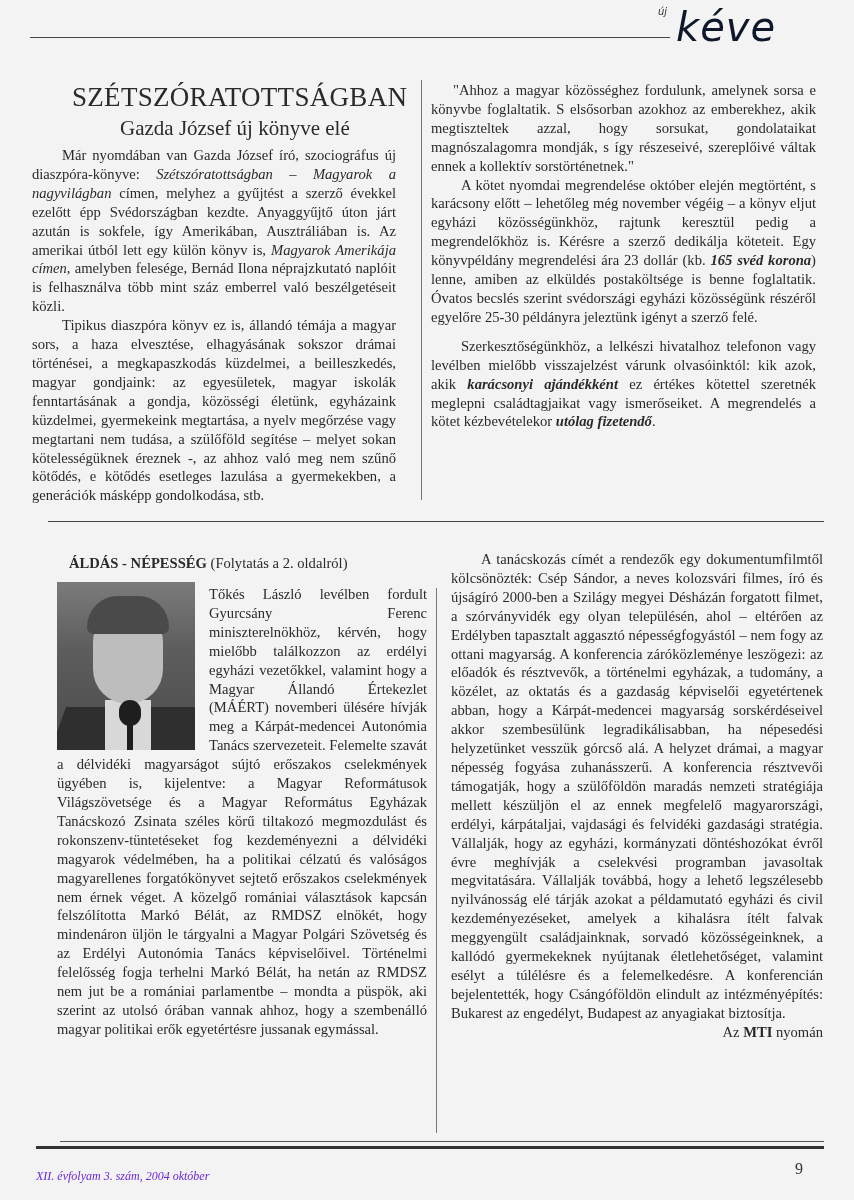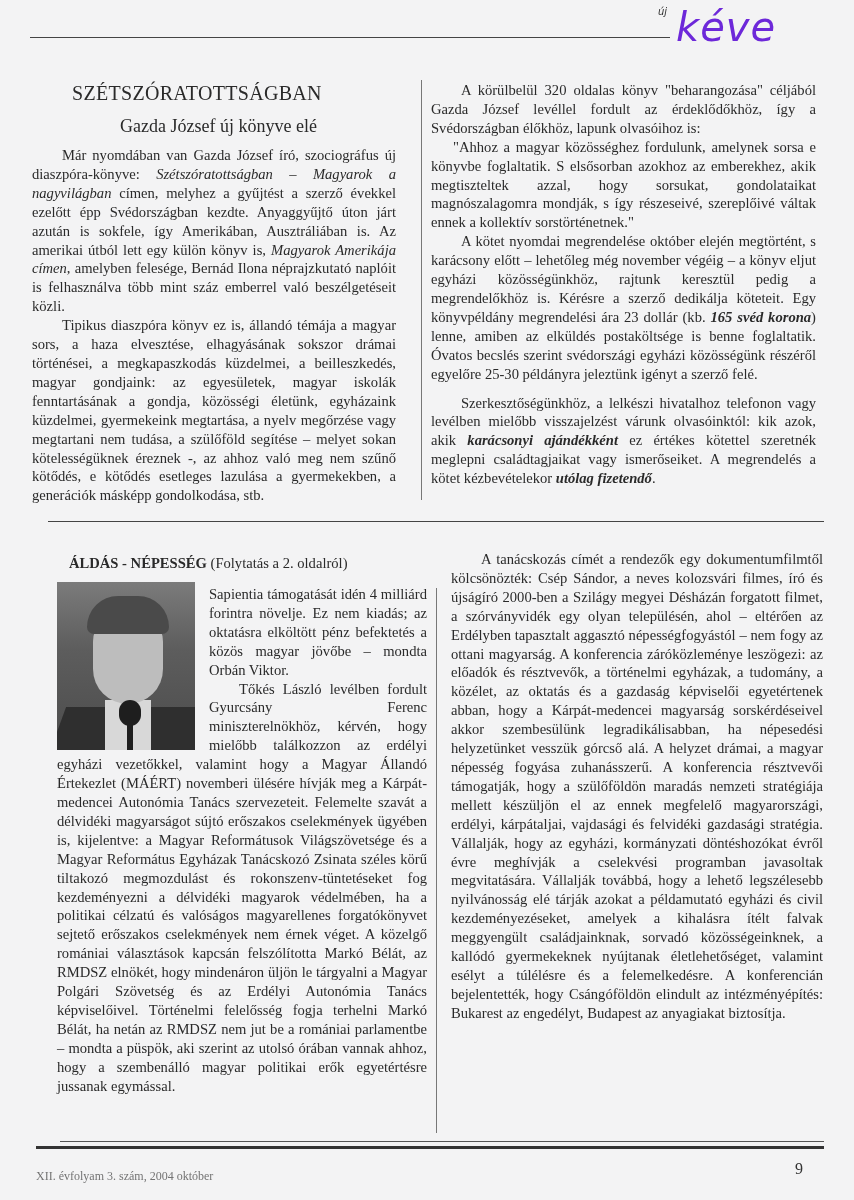--- a/index.html
+++ b/index.html
@@ -14,38 +14,38 @@
     .abs { position: absolute; }
     #hdr-line { left: 30px; top: 37px; width: 370px; }
     .logo-small {
       left: 658px; top: 6px;
       font-family: "DejaVu Sans", sans-serif;
       font-style: italic; font-size: 10px; color: #333;
     }
     .logo-main {
       left: 676px; top: 4px;
       font-family: "DejaVu Sans", sans-serif;
-      font-style: italic; font-size: 40px; color: #6d28d9;
+      font-style: italic; font-size: 40px; color: #0f172a;
       letter-spacing: 1px;
     }
 
     
     .col { font-size: 14.6px; line-height: 18.9px; text-align: justify; }
     .col p { margin: 0; text-indent: 30px; }
     .col p.noind { text-indent: 0; }
     .col p.quote { text-indent: 22px; }
     .col p.spacer { margin-top: 10px; }
 
     .title {
       left: 72px; top: 82px;
-      font-size: 20px; letter-spacing: 0.3px; color: #2a2a2a;
+      font-size: 27px; letter-spacing: 0.3px; color: #2a2a2a;
     }
     .subtitle {
       left: 120px; top: 116px;
-      font-size: 18px; color: #2a2a2a;
+      font-size: 21px; color: #2a2a2a;
     }
     #article1-left { left: 32px; top: 146px; width: 364px; }
     #article1-right { left: 431px; top: 81px; width: 385px; }
 
     .vdiv { width: 0; border-left: 1px solid #777; }
     #vdiv-top { left: 421px; top: 80px; height: 420px; }
     #vdiv-bot { left: 436px; top: 588px; height: 545px; }
 
     #mid-rule { left: 48px; top: 521px; width: 776px; border-top: 1.6px solid #444; }
 
@@ -76,42 +76,41 @@
 
     .float-spacer { float: left; width: 152px; height: 170px; }
 
     .credit { text-align: right; }
     .credit b { font-weight: bold; }
 
     
     #foot-rule-1 { left: 60px; top: 1141px; width: 764px; border-top: 1px solid #555; }
     #foot-rule-2 { left: 36px; top: 1146px; width: 788px; border-top: 3px solid #333; }
     .footer-text {
-      left: 36px; top: 1169px; font-size: 12px; color: #737373;
+      left: 36px; top: 1169px; font-style: italic; font-size: 12px; color: #6d28d9;
     }
     .page-num { left: 795px; top: 1160px; font-size: 16px; color: #333; }
   </style>
 </head>
 <body>
 
 <div class="abs" id="hdr-line" style="border-top:1.6px solid #444; height:0; width:370px;"></div>
 <div class="abs" style="left:400px; top:37px; width:270px; border-top:1.6px solid #444;"></div>
 <div class="abs logo-small">új</div>
 <div class="abs logo-main">kéve</div>
 
 <div class="abs title">SZÉTSZÓRATOTTSÁGBAN</div>
 <div class="abs subtitle">Gazda József új könyve elé</div>
 
 <div class="abs col" id="article1-left">
     <p><span>Már nyomdában van Gazda József író, szociográfus új diaszpóra-könyve: </span><span style="font-style: italic;">Szétszóratottságban – Magyarok a nagyvilágban</span><span> címen, melyhez a gyűjtést a szerző évekkel ezelőtt épp Svédországban kezdte. Anyaggyűjtő úton járt azután is sokfele, így Amerikában, Ausztráliában is. Az amerikai útból lett egy külön könyv is, </span><span style="font-style: italic;">Magyarok Amerikája címen</span><span>, amelyben felesége, Bernád Ilona néprajzkutató naplóit is felhasználva több mint száz emberrel való beszélgetéseit közli.</span></p>
     <p><span>Tipikus diaszpóra könyv ez is, állandó témája a magyar sors, a haza elvesztése, elhagyásának sokszor drámai történései, a megkapaszkodás küzdelmei, a beilleszkedés, magyar gondjaink: az egyesületek, magyar iskolák fenntartásának a gondja, közösségi életünk, egyházaink küzdelmei, gyermekeink megtartása, a nyelv megőrzése vagy megtartani nem tudása, a szülőföld segítése – melyet sokan kötelességüknek éreznek -, az ahhoz való meg nem szűnő kötődés, e kötődés esetleges lazulása a gyermekekben, a generációk másképp gondolkodása, stb.</span></p>
   </div>
 <div class="abs vdiv" id="vdiv-top"></div>
 <div class="abs col" id="article1-right">
-    <p><span>A körülbelül 320 oldalas könyv "beharangozása" céljából Gazda József levéllel fordult az érdeklődőkhöz, így a Svédországban élőkhöz, lapunk olvasóihoz is:</span></p>
     <p class="quote"><span>"Ahhoz a magyar közösséghez fordulunk, amelynek sorsa e könyvbe foglaltatik. S elsősorban azokhoz az emberekhez, akik megtiszteltek azzal, hogy sorsukat, gondolataikat magnószalagomra mondják, s így részeseivé, szereplőivé váltak ennek a kollektív sorstörténetnek."</span></p>
     <p><span>A kötet nyomdai megrendelése október elején megtörtént, s karácsony előtt – lehetőleg még november végéig – a könyv eljut egyházi közösségünkhöz, rajtunk keresztül pedig a megrendelőkhöz is. Kérésre a szerző dedikálja köteteit. Egy könyvpéldány megrendelési ára 23 dollár (kb. </span><span style="font-style: italic; font-weight: bold;">165 svéd korona</span><span>) lenne, amiben az elküldés postaköltsége is benne foglaltatik. Óvatos becslés szerint svédországi egyházi közösségünk részéről egyelőre 25-30 példányra jeleztünk igényt a szerző felé.</span></p>
     <p class="spacer"><span>Szerkesztőségünkhöz, a lelkészi hivatalhoz telefonon vagy levélben mielőbb visszajelzést várunk olvasóinktól: kik azok, akik </span><span style="font-style: italic; font-weight: bold;">karácsonyi ajándékként</span><span> ez értékes kötettel szeretnék meglepni családtagjaikat vagy ismerőseiket. A megrendelés a kötet kézbevételekor </span><span style="font-style: italic; font-weight: bold;">utólag fizetendő</span><span>.</span></p>
   </div>
 
 <div class="abs" id="mid-rule"></div>
 
 <div class="abs sec-head">
   <b>ÁLDÁS - NÉPESSÉG</b><span> (Folytatás a 2. oldalról)</span>
 </div>
@@ -122,29 +121,29 @@
   <div class="shirt"></div>
   <div class="face"></div>
   <div class="hair"></div>
   <div class="mic"></div>
   <div class="micstem"></div>
 </div>
 
 <div class="abs col" id="article2-wrap">
   <div class="float-spacer"></div>
   <div>
-      <p style="text-indent: 0px;"><span>Sapientia támogatását idén 4 milliárd forintra növelje. Ez nem kiadás; az oktatásra elköltött pénz befektetés a közös magyar jövőbe – mondta Orbán Viktor.</span></p>
       <p><span>Tőkés László levélben fordult Gyurcsány Ferenc miniszterelnökhöz, kérvén, hogy mielőbb találkozzon az erdélyi egyházi vezetőkkel, valamint hogy a Magyar Állandó Értekezlet (MÁÉRT) novemberi ülésére hívják meg a Kárpát-medencei Autonómia Tanács szervezeteit. Felemelte szavát a délvidéki magyarságot sújtó erőszakos cselekmények ügyében is, kijelentve: a Magyar Reformátusok Világszövetsége és a Magyar Református Egyházak Tanácskozó Zsinata széles körű tiltakozó megmozdulást és rokonszenv-tüntetéseket fog kezdeményezni a délvidéki magyarok védelmében, ha a politikai célzatú és valóságos magyarellenes forgatókönyvet sejtető erőszakos cselekmények nem érnek véget. A közelgő romániai választások kapcsán felszólította Markó Bélát, az RMDSZ elnökét, hogy mindenáron üljön le tárgyalni a Magyar Polgári Szövetség és az Erdélyi Autonómia Tanács képviselőivel. Történelmi felelősség fogja terhelni Markó Bélát, ha netán az RMDSZ nem jut be a romániai parlamentbe – mondta a püspök, aki szerint az utolsó órában vannak ahhoz, hogy a szembenálló magyar politikai erők egyetértésre jussanak egymással.</span></p>
     </div>
 </div>
 
 <div class="abs vdiv" id="vdiv-bot"></div>
 
 <div class="abs col" id="article2-right">
   <div>
       <p><span>A tanácskozás címét a rendezők egy dokumentumfilmtől kölcsönözték: Csép Sándor, a neves kolozsvári filmes, író és újságíró 2000-ben a Szilágy megyei Désházán forgatott filmet, a szórványvidék egy olyan településén, ahol – eltérően az Erdélyben tapasztalt aggasztó népességfogyástól – nem fogy az ottani magyarság. A konferencia záróközleménye leszögezi: az előadók és résztvevők, a történelmi egyházak, a tudomány, a közélet, az oktatás és a gazdaság képviselői egyetértenek abban, hogy a Kárpát-medencei magyarság sorskérdéseivel akkor szembesülünk legradikálisabban, ha népesedési helyzetünket vesszük górcső alá. A helyzet drámai, a magyar népesség fogyása zuhanásszerű. A konferencia résztvevői támogatják, hogy a szülőföldön maradás nemzeti stratégiája mellett készüljön el az ennek megfelelő magyarországi, erdélyi, kárpátaljai, vajdasági és felvidéki gazdasági stratégia. Vállalják, hogy az egyházi, kormányzati döntéshozókat évről évre meghívják a cselekvési programban javasoltak megvitatására. Vállalják továbbá, hogy a lehető legszélesebb nyilvánosság elé tárják azokat a példamutató egyházi és civil kezdeményezéseket, amelyek a kihalásra ítélt falvak meggyengült családjainknak, sorvadó közösségeinknek, a kallódó gyermekeknek nyújtanak életlehetőséget, valamint esélyt a túlélésre és a felemelkedésre. A konferencián bejelentették, hogy Csángóföldön elindult az intézményépítés: Bukarest az engedélyt, Budapest az anyagiakat biztosítja.</span></p>
     </div>
+  <p class="noind credit"><span>Az </span><b>MTI</b><span> nyomán</span></p>
 </div>
 
 <div class="abs" id="foot-rule-1"></div>
 <div class="abs" id="foot-rule-2"></div>
 <div class="abs footer-text">XII. évfolyam 3. szám, 2004 október</div>
 <div class="abs page-num">9</div>
 
 </body></html>

